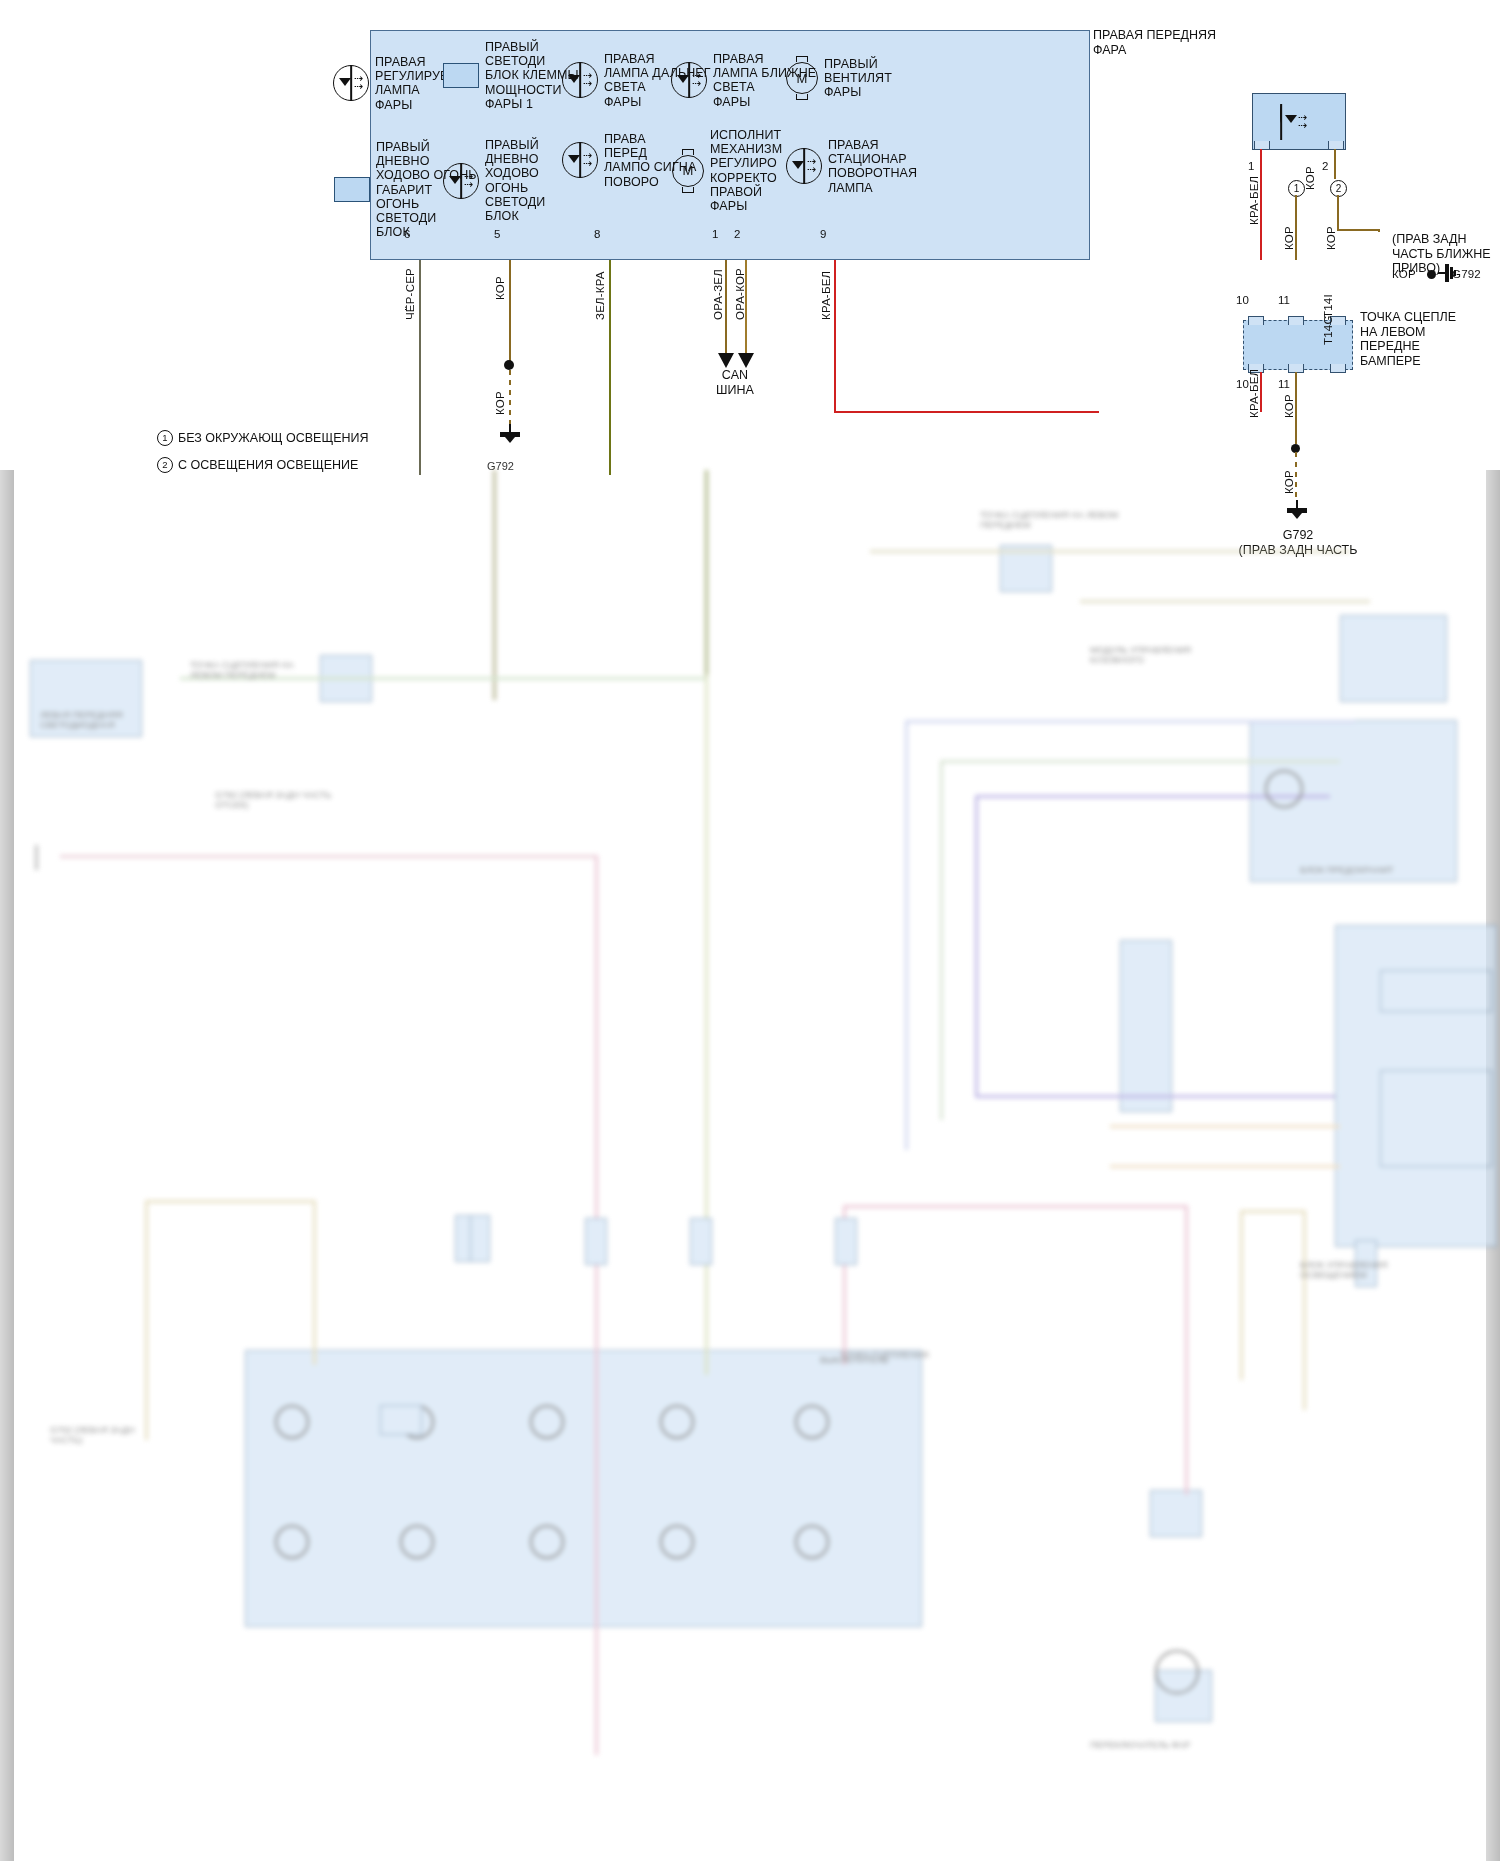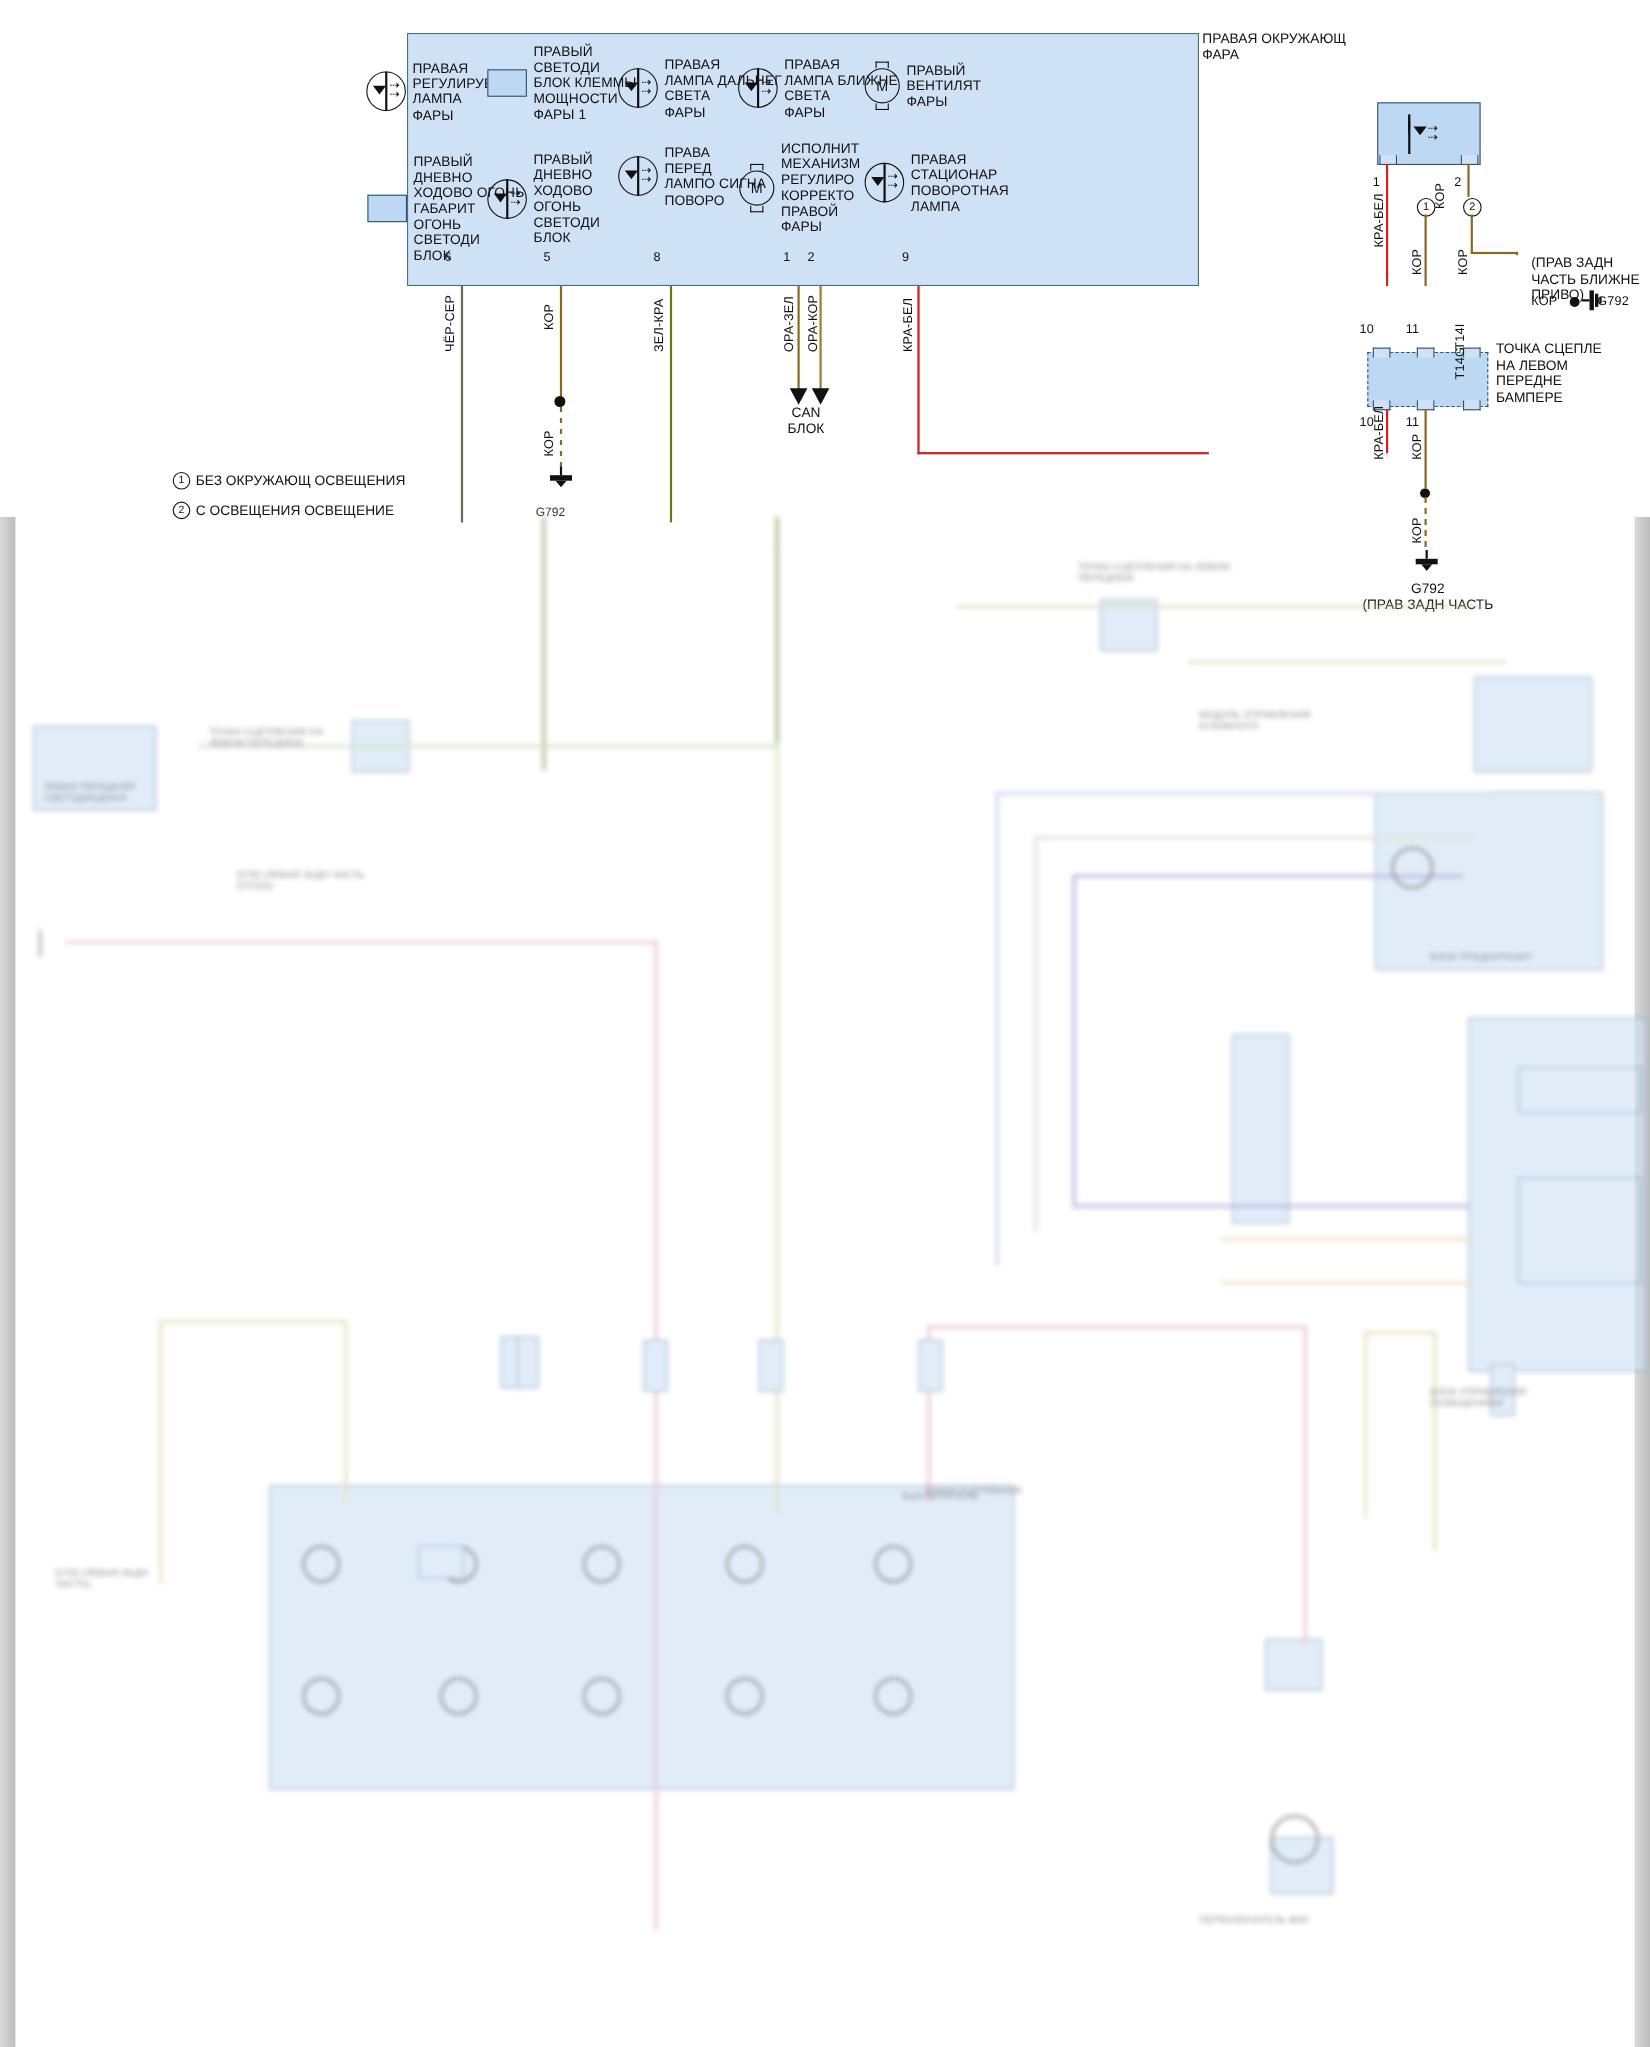--- a/index.html
+++ b/index.html
@@ -205,28 +205,28 @@
 
   <div class="wire vline abs" style="left:725px;top:260px;height:95px;background:#8a6a22;"></div>
   <div class="wire vline abs" style="left:745px;top:260px;height:95px;background:#a07c2c;"></div>
   <span class="pin" style="left:712px;top:228px;">1</span>
   <span class="pin" style="left:734px;top:228px;">2</span>
   <span class="wlabel rot" style="left:712px;top:320px;">ОРА-ЗЕЛ</span>
   <span class="wlabel rot" style="left:734px;top:320px;">ОРА-КОР</span>
   <div class="arrow-d" style="left:718px;top:353px;"></div>
   <div class="arrow-d" style="left:738px;top:353px;"></div>
   <span class="ntxt" style="position:absolute;left:716px;top:368px;text-align:center;">CAN
-БЛОК</span>
+ШИНА</span>
 
   <div class="wire vline abs" style="left:834px;top:260px;height:153px;background:#d02020;"></div>
   <div class="wire hline abs" style="left:834px;top:411px;width:265px;background:#d02020;"></div>
   <span class="pin" style="left:820px;top:228px;">9</span>
   <span class="wlabel rot" style="left:820px;top:320px;">КРА-БЕЛ</span>
 
-  <span class="ntxt" style="position:absolute;left:1093px;top:28px;">ПРАВАЯ ОКРУЖАЮЩ
+  <span class="ntxt" style="position:absolute;left:1093px;top:28px;">ПРАВАЯ ПЕРЕДНЯЯ
 ФАРА</span>
 
   <div class="conn" style="left:1252px;top:93px;width:92px;height:55px;"></div>
   <div class="abs" style="left:1280px;top:105px;">
     <span class="sym-lamp" style="width:30px;height:30px;"><i class="tri" style="top:8px;left:6px;"></i><span class="ar a1" style="left:17px;">⇢</span><span class="ar a2" style="left:17px;">⇢</span></span>
   </div>
   <div class="abs" style="left:1254px;top:141px;width:14px;height:8px;border:1.4px solid #33516f;border-top:none;background:#cfe2f5;"></div>
   <div class="abs" style="left:1328px;top:141px;width:14px;height:8px;border:1.4px solid #33516f;border-top:none;background:#cfe2f5;"></div>
 
   <div class="wire vline abs" style="left:1260px;top:149px;height:111px;background:#d02020;"></div>

